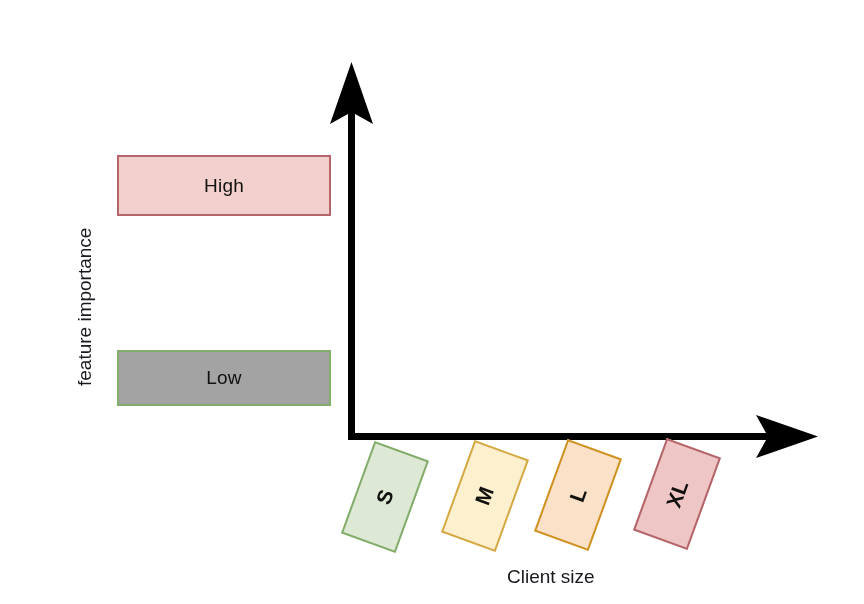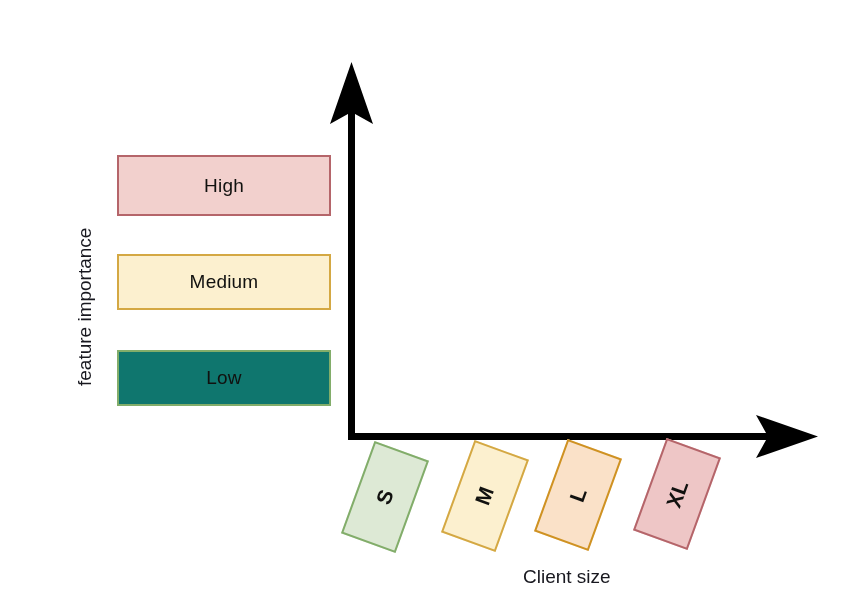--- a/index.html
+++ b/index.html
@@ -37,21 +37,20 @@
     left: 0;
     top: 0;
     transform-origin: 0 0;
     
     transform: translate(74px, 386px) rotate(-90deg);
   }
   #x-axis-title {
     left: 0;
     top: 0;
     transform: translate(507px, 566px);
-    margin-left: 16px;
   }
 
   
   .band {
     position: absolute;
     box-sizing: border-box;
     border-width: 2px;
     border-style: solid;
     display: flex;
     align-items: center;
@@ -107,24 +106,21 @@
     <polygon points="818,436.5 756,458 768,436.5 756,415" fill="#000000"></polygon>
   </svg>
 
   <div class="axis-title" id="y-axis-title">feature importance</div>
 
   <div class="axis-title" id="x-axis-title">Client size</div>
 
   <div class="band" id="band-0" style="left: 117px; top: 155px; width: 214px; height: 61px; background: rgb(242, 208, 205); border-color: rgb(181, 101, 106);">
     <span class="band-label">High</span>
   </div>
-  <div class="band" id="band-1" style="left: 117px; top: 254px; width: 214px; height: 56px; background: rgb(252, 240, 207); border-color: rgb(212, 168, 67);">
-    <span class="band-label">Medium</span>
-  </div>
-  <div class="band" id="band-2" style="left: 117px; top: 350px; width: 214px; height: 56px; background: #0f766e; border-color: rgb(130, 173, 106);">
+  <div class="band" id="band-2" style="left: 117px; top: 350px; width: 214px; height: 56px; background: #a3a3a3; border-color: rgb(130, 173, 106);">
     <span class="band-label">Low</span>
   </div>
 
   <div class="size-box" id="size-0" style="left: 356px; top: 448px; width: 58px; height: 98px; background: rgb(221, 233, 213); border-color: rgb(130, 173, 106); transform: rotate(20deg);">
     <span class="size-box-label">
         <span>S</span>
       </span>
   </div>
   <div class="size-box" id="size-1" style="left: 456px; top: 447px; width: 58px; height: 98px; background: rgb(252, 240, 207); border-color: rgb(212, 168, 67); transform: rotate(20deg);">
     <span class="size-box-label">

